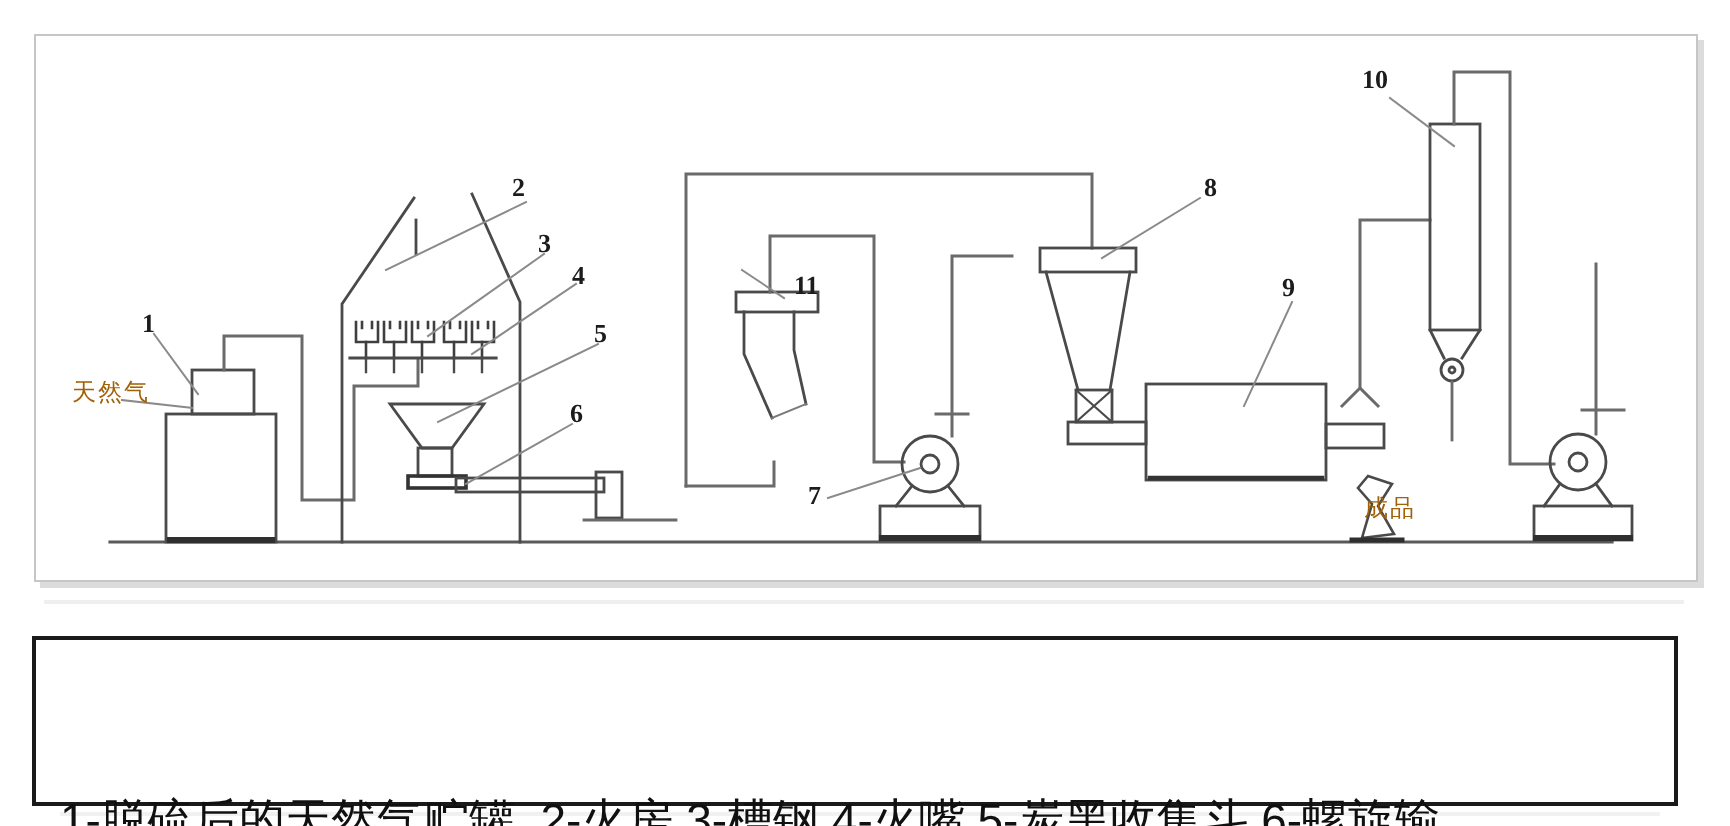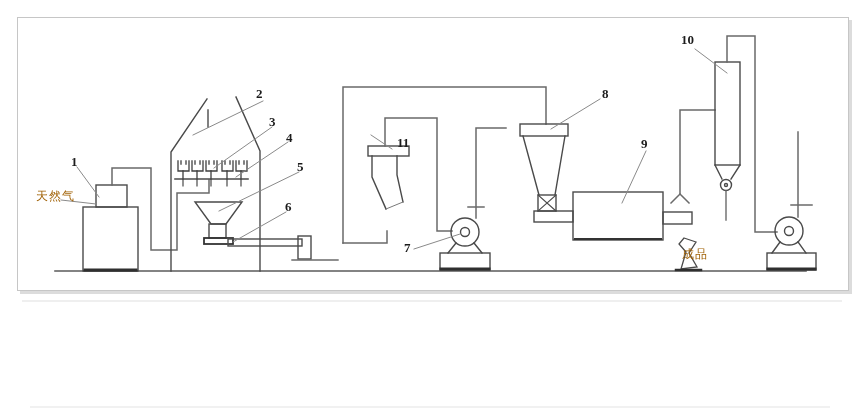--- a/index.html
+++ b/index.html
@@ -175,14 +175,18 @@
   <div class="callout" style="left:285px;top:200px;">6</div>
   <div class="callout" style="left:404px;top:241px;">7</div>
   <div class="callout" style="left:602px;top:87px;">8</div>
   <div class="callout" style="left:641px;top:137px;">9</div>
   <div class="callout" style="left:681px;top:33px;">10</div>
   <div class="callout" style="left:357px;top:136px;margin-left:40px;">11</div>
 
   <div class="ann" style="left:36px;top:190px;">天然气</div>
   <div class="ann" style="left:641px;top:248px;margin-left:41px;">成品</div>
 
+  <div class="caption">
+    <div>1-脱硫后的天然气贮罐  2-火房 3-槽钢 4-火嘴 5-炭黑收集斗 6-螺旋输</div>
+    
+  </div>
 
 </div>
 
 </body></html>

